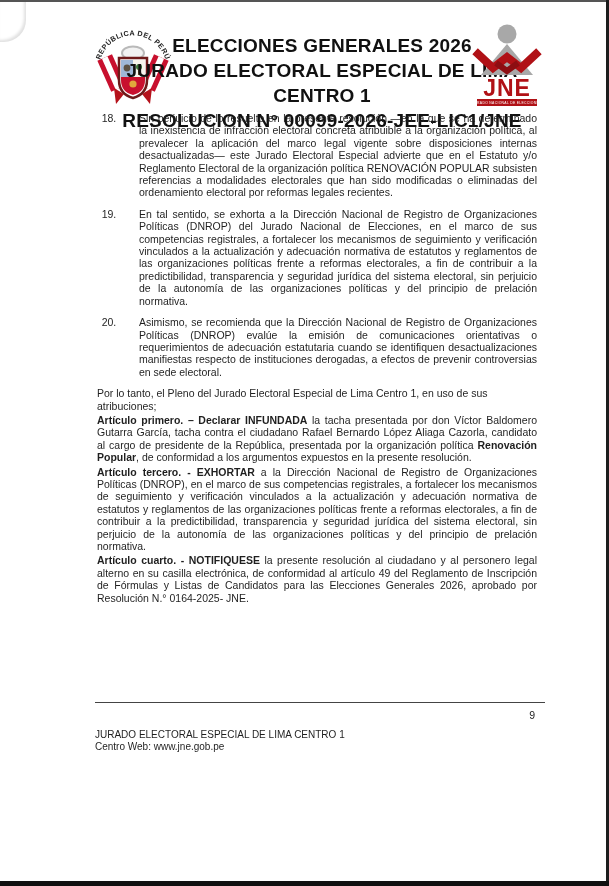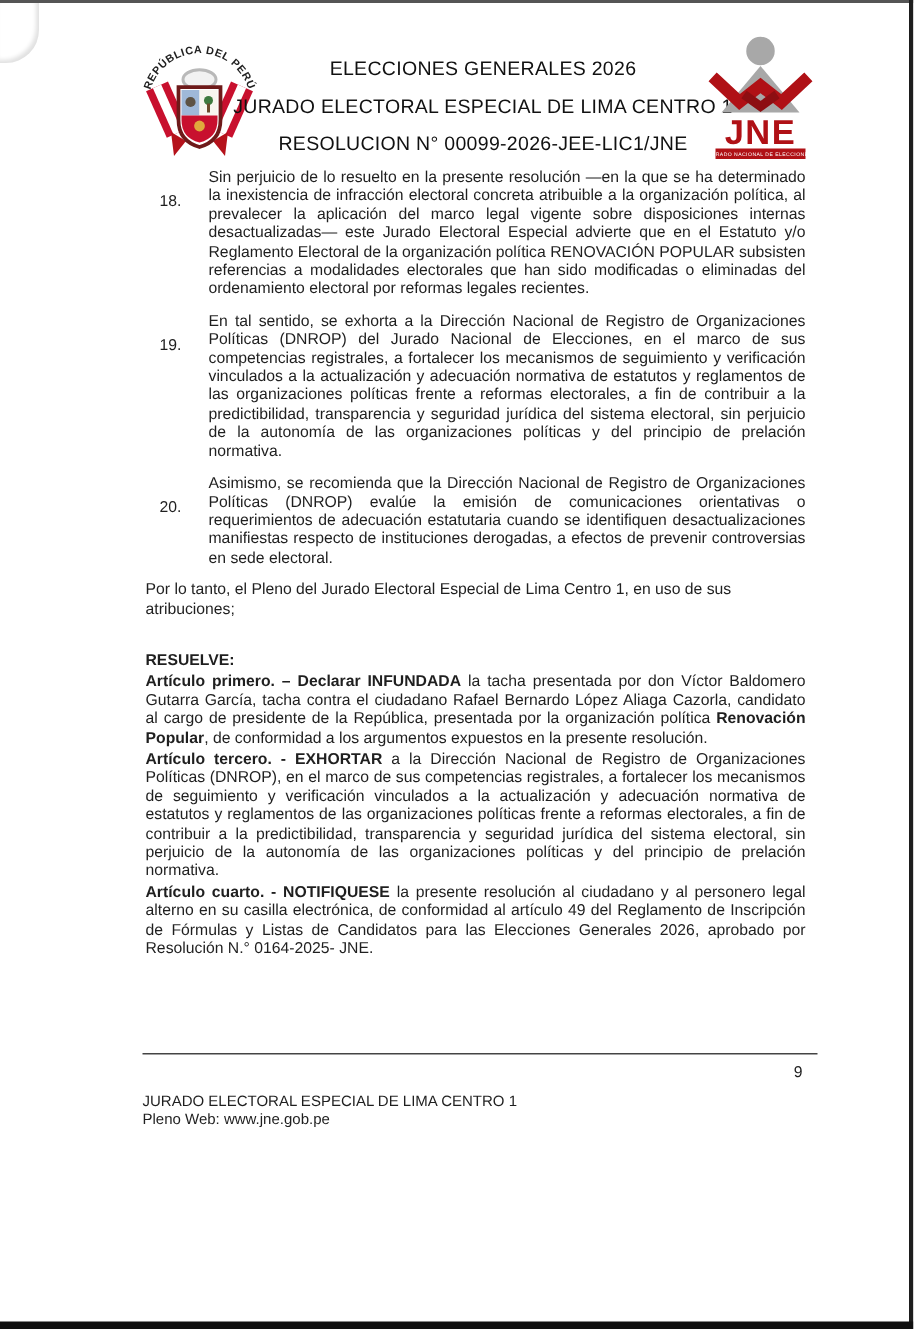--- a/index.html
+++ b/index.html
@@ -21,31 +21,31 @@
     border-bottom-right-radius:22px;
     box-shadow:inset -2px -2px 3px rgba(0,0,0,.12);
   }
 
   
   .header{position:absolute;top:0;left:0;width:100%;height:112px;}
   .coat{position:absolute;left:88px;top:16px;width:90px;height:95px;}
   .jne{position:absolute;left:472px;top:22px;width:70px;height:88px;}
   .titles{
     position:absolute;left:120px;right:85px;top:33px;
-    text-align:center;font-weight:normal;font-size:13px;line-height:25px;
+    text-align:center;font-weight:bold;font-size:19px;line-height:25px;
     letter-spacing:.2px;color:#111;
   }
 
   
   .body{
     position:absolute;left:97px;top:112px;width:440px;
     font-size:10.5px;line-height:12.4px;text-align:justify;
   }
   .num-item{display:flex;margin-bottom:9px;}
-  .num-item .num{flex:0 0 24px;margin-right:6px;text-align:right;margin-top:16px;}
+  .num-item .num{flex:0 0 24px;margin-right:6px;text-align:center;}
   .num-item .txt{flex:1;text-align:justify;margin-left:12px;}
   .por-lo-tanto{text-align:left;}
   .resuelve{margin-top:22px;font-weight:bold;text-align:left;}
   .article{margin-top:2px;text-align:justify;}
   .article:first-of-type{margin-top:18px;}
   .article b{font-weight:bold;}
 
   
   .footer{position:absolute;left:95px;top:702px;width:450px;font-size:10px;line-height:12px;}
   .footer-rule{height:0;border-top:1.6px solid #444;}
@@ -127,32 +127,31 @@
       <div class="txt">En tal sentido, se exhorta a la Dirección Nacional de Registro de Organizaciones Políticas (DNROP) del Jurado Nacional de Elecciones, en el marco de sus competencias registrales, a fortalecer los mecanismos de seguimiento y verificación vinculados a la actualización y adecuación normativa de estatutos y reglamentos de las organizaciones políticas frente a reformas electorales, a fin de contribuir a la predictibilidad, transparencia y seguridad jurídica del sistema electoral, sin perjuicio de la autonomía de las organizaciones políticas y del principio de prelación normativa.</div>
     </div>
 
     <div class="num-item">
       <div class="num">20.</div>
       <div class="txt">Asimismo, se recomienda que la Dirección Nacional de Registro de Organizaciones Políticas (DNROP) evalúe la emisión de comunicaciones orientativas o requerimientos de adecuación estatutaria cuando se identifiquen desactualizaciones manifiestas respecto de instituciones derogadas, a efectos de prevenir controversias en sede electoral.</div>
     </div>
 
     <div class="por-lo-tanto">Por lo tanto, el Pleno del Jurado Electoral Especial de Lima Centro 1, en uso de sus atribuciones;</div>
 
-    <div class="resuelve">RESUELVE:</div>
 
     <div class="article"><b>Artículo primero. – Declarar INFUNDADA</b><span> la tacha presentada por don Víctor Baldomero Gutarra García, tacha contra el ciudadano Rafael Bernardo López Aliaga Cazorla, candidato al cargo de presidente de la República, presentada por la organización política </span><b>Renovación Popular</b><span>, de conformidad a los argumentos expuestos en la presente resolución.</span></div>
     <div class="article"><b>Artículo tercero. - EXHORTAR</b><span> a la Dirección Nacional de Registro de Organizaciones Políticas (DNROP), en el marco de sus competencias registrales, a fortalecer los mecanismos de seguimiento y verificación vinculados a la actualización y adecuación normativa de estatutos y reglamentos de las organizaciones políticas frente a reformas electorales, a fin de contribuir a la predictibilidad, transparencia y seguridad jurídica del sistema electoral, sin perjuicio de la autonomía de las organizaciones políticas y del principio de prelación normativa.</span></div>
     <div class="article"><b>Artículo cuarto. - NOTIFIQUESE</b><span> la presente resolución al ciudadano y al personero legal alterno en su casilla electrónica, de conformidad al artículo 49 del Reglamento de Inscripción de Fórmulas y Listas de Candidatos para las Elecciones Generales 2026, aprobado por Resolución N.° 0164-2025- JNE.</span></div>
   </div>
 
   <div class="footer">
     <div class="footer-rule"></div>
     <div class="page-number">9</div>
     <div class="footer-lines">
       <div>JURADO ELECTORAL ESPECIAL DE LIMA CENTRO 1</div>
-      <div>Pleno Web: www.jne.gob.pe</div>
+      <div>Centro Web: www.jne.gob.pe</div>
     </div>
   </div>
 
   <div class="edge-top"></div>
   <div class="edge-right"></div>
   <div class="edge-bottom"></div>
 </div>
 
 </body></html>

